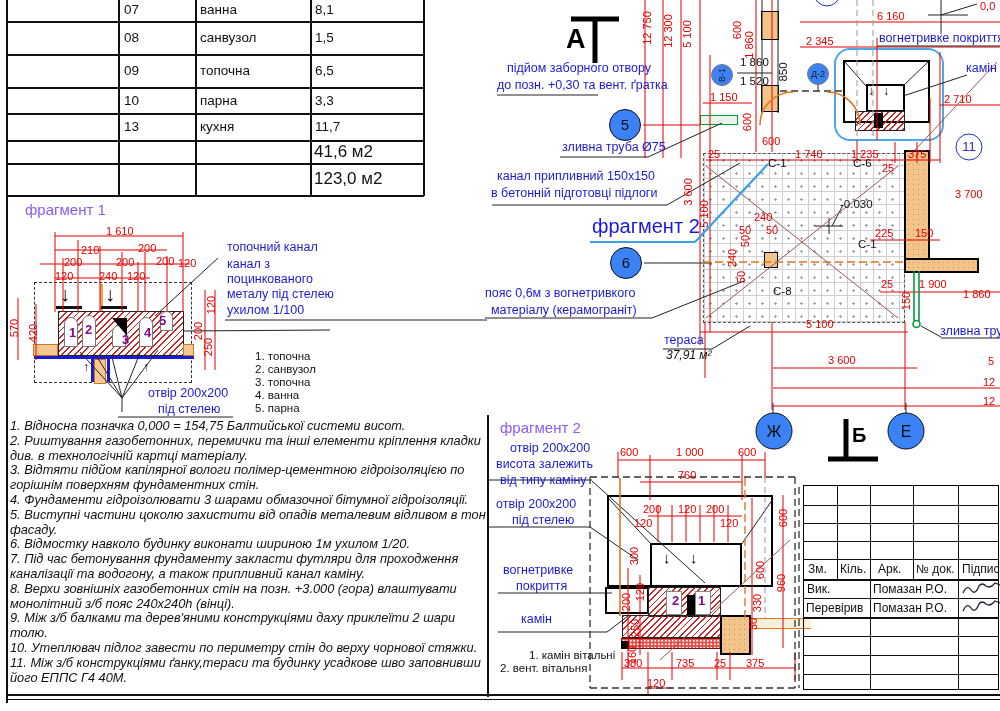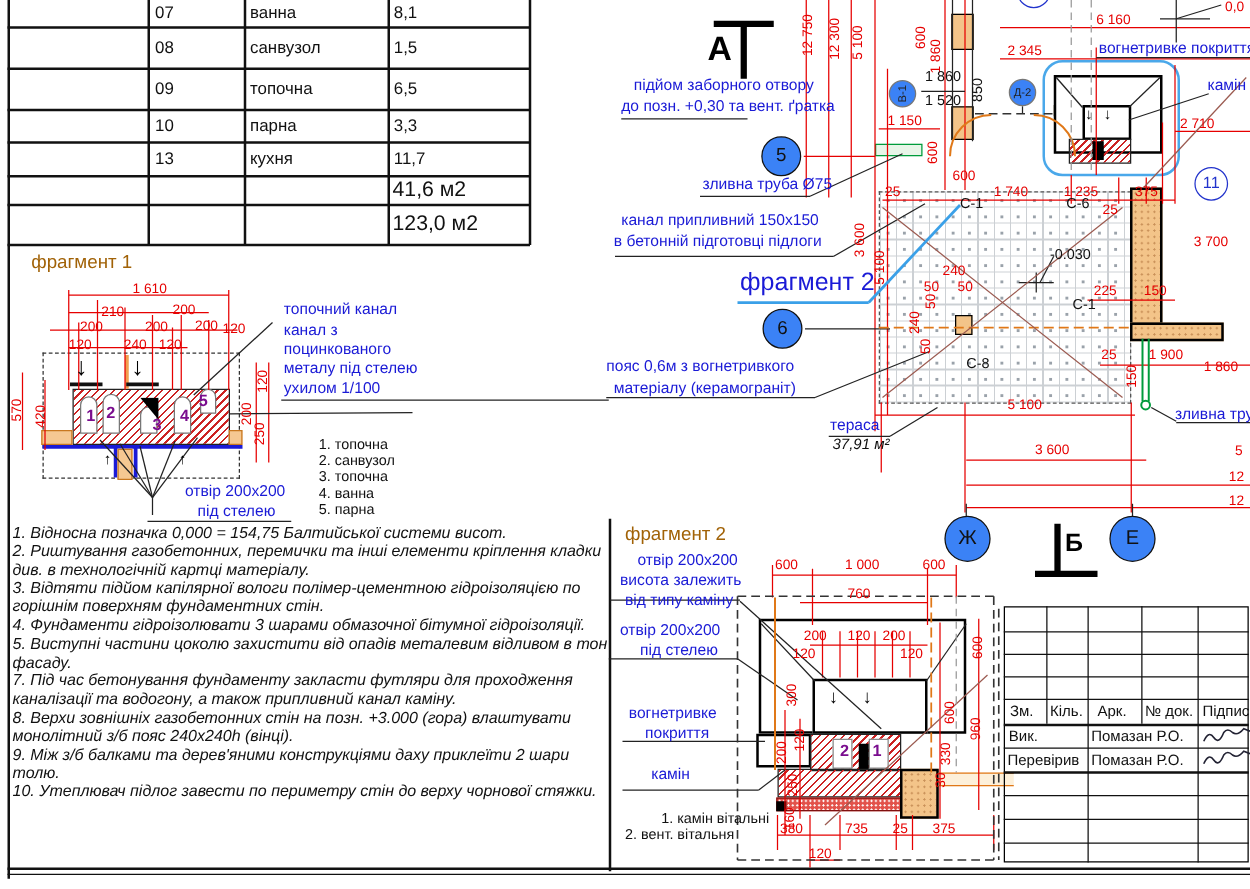--- a/index.html
+++ b/index.html
@@ -5,21 +5,21 @@
   html,body{margin:0;padding:0;background:#fff;}
   #sheet{position:relative;width:1000px;height:711px;background:#fff;overflow:hidden;
          font-family:"Liberation Sans",sans-serif;}
   .ln{position:absolute;background:#111;}
   .an{position:absolute;white-space:pre;font:11px "Liberation Sans",sans-serif;color:#e60000;line-height:1.12;}
   .blu{color:#1a1ad6;font-size:12.5px;}
   .blubig{color:#1a1ad6;font-size:20px;}
   .blk{color:#111;font-size:11.5px;}
   .bi{color:#111;font-size:12px;font-style:italic;}
   .pur{color:#7a0d8e;font-size:13px;font-weight:700;}
-  .ttl{color:#a16207;font-size:15px;}
+  .ttl{color:#8b5cf6;font-size:15px;}
   .mark{color:#000;font-size:27px;font-weight:700;}
   .markb{color:#000;font-size:20px;font-weight:700;}
   .arrb{color:#000;font-size:20px;font-weight:700;}
   .arr{color:#000;font-size:15px;font-weight:700;}
   .arrs{color:#000;font-size:12px;font-weight:700;}
   .bubble{border:1.6px solid #111;border-radius:50%;width:32px;height:32px;display:flex;
           align-items:center;justify-content:center;font-size:15px;color:#111;background:#3b82f6;
           transform:translate(-50%,-50%);box-sizing:border-box;}
   .bubble.big{width:37px;height:37px;font-size:16px;}
   .bubble.tiny{width:22px;height:22px;font-size:9px;border-color:#777;color:#222;}
@@ -184,24 +184,26 @@
     <div class="tcell" style="left:806px;top:601px;font-size:12px;">Перевірив</div>
     <div class="tcell" style="left:873px;top:601px;font-size:12px;">Помазан Р.О.</div>
   </div>
 
   <div id="notes">
     <div>1. Відносна позначка 0,000 = 154,75 Балтийської системи висот.</div>
     <div>2. Риштування газобетонних, перемички та інші елементи кріплення кладки див. в технологічній картці матеріалу.</div>
     <div>3. Відтяти підйом капілярної вологи полімер-цементною гідроізоляцією по горішнім поверхням фундаментних стін.</div>
     <div>4. Фундаменти гідроізолювати 3 шарами обмазочної бітумної гідроізоляції.</div>
     <div>5. Виступні частини цоколю захистити від опадів металевим відливом в тон фасаду.</div>
+    <div>6. Відмостку навколо будинку виконати шириною 1м ухилом 1/20.</div>
     <div>7. Під час бетонування фундаменту закласти футляри для проходження каналізації та водогону, а також припливний канал каміну.</div>
     <div>8. Верхи зовнішніх газобетонних стін на позн. +3.000  (гора) влаштувати монолітний з/б пояс 240х240h (вінці).</div>
     <div>9. Між з/б балками та дерев'яними конструкціями даху приклеїти 2 шари толю.</div>
     <div>10. Утеплювач підлог завести по периметру стін до верху чорнової стяжки.</div>
+    <div>11. Між з/б конструкціями ґанку,тераси та будинку усадкове шво заповнивши його ЕППС Г4 40М.</div>
   </div>
 
   <svg id="lines" width="1000" height="711">
     <g class="r">
       <line x1="645" y1="0" x2="645" y2="158"></line>
         <line x1="663" y1="0" x2="663" y2="158"></line>
       <line x1="681" y1="0" x2="681" y2="158"></line>
         <line x1="700" y1="0" x2="700" y2="345"></line>
       <line x1="710" y1="55" x2="710" y2="332"></line>
         <line x1="756" y1="0" x2="756" y2="152"></line>

